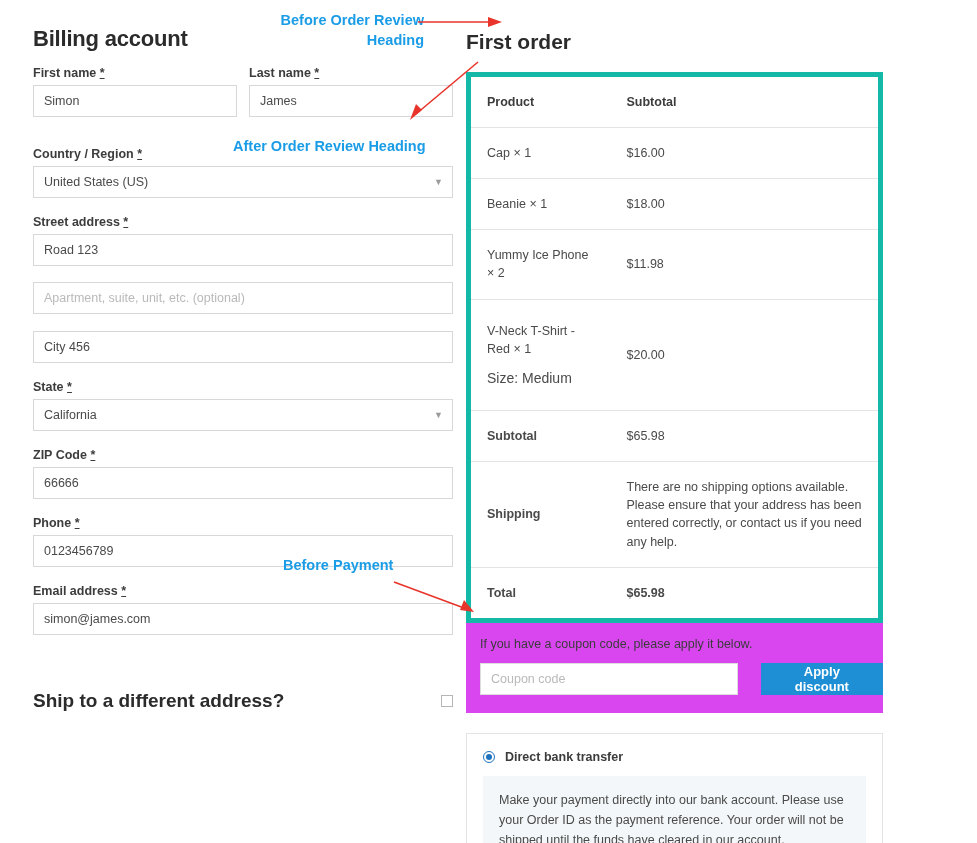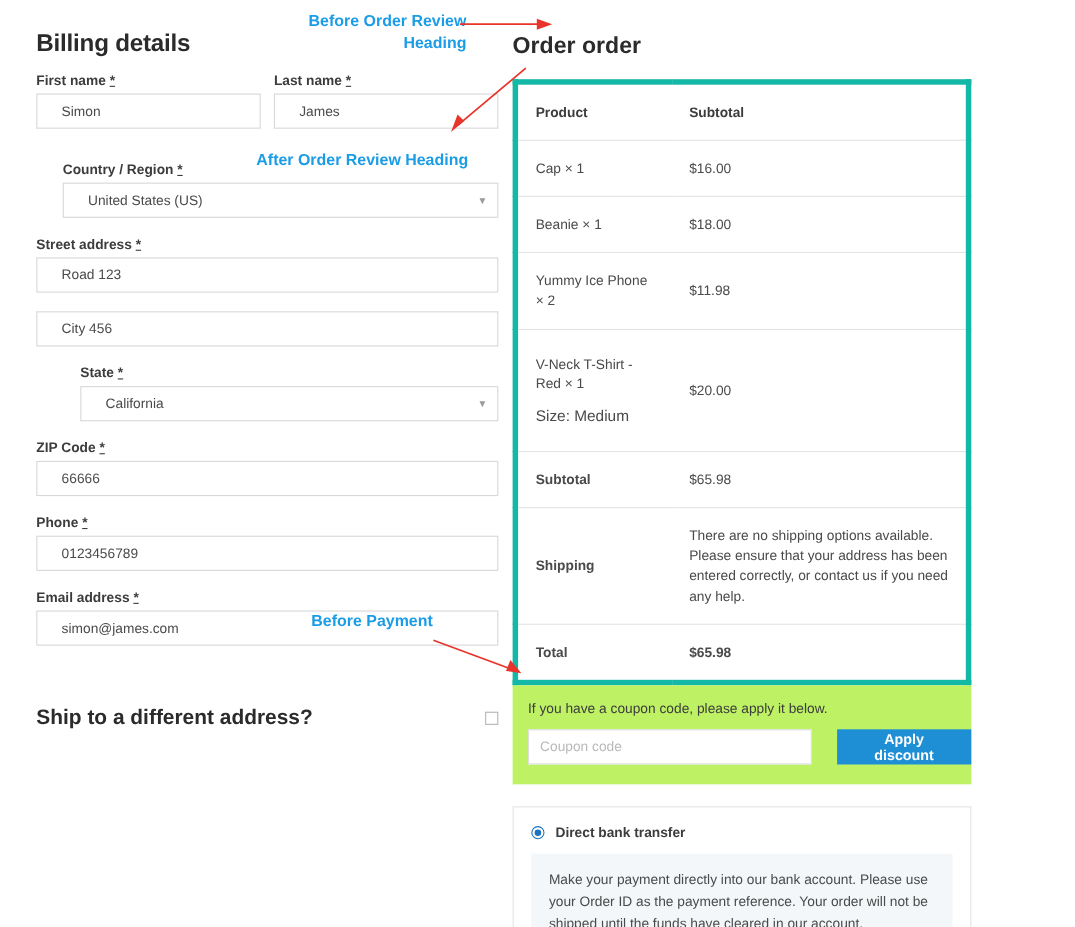--- a/index.html
+++ b/index.html
@@ -44,21 +44,21 @@
     text-decoration: underline;
     font-weight: bold;
   }
   .inp {
     width: 100%;
     height: 32px;
     border: 1px solid #d8d8d8;
     background: #fff;
     font-size: 12.5px;
     color: #4a4a4a;
-    padding: 0 22px;
+    padding: 0 10px;
     font-family: "Liberation Sans", sans-serif;
     outline: none;
   }
   .inp::placeholder { color: #b9b9b9; }
   .row2 {
     display: flex;
     gap: 12px;
   }
   .row2 > div { flex: 1; }
   .fgroup { margin-bottom: 13px; }
@@ -133,21 +133,21 @@
     margin-top: 10px;
     color: #4a4a4a;
     font-size: 14px;
   }
   .bold-cell { font-weight: bold; color: #3c3c3c; }
   .shipping-note { line-height: 1.55; }
 
   
   .coupon-box {
     width: 417px;
-    background: #bef264;
+    background: #d946ef;
     padding: 14px 0 18px 14px;
     margin-top: 0;
   }
   .coupon-text {
     font-size: 12.5px;
     color: #3c3c3c;
     margin-bottom: 12px;
   }
   .coupon-row { display: flex; align-items: stretch; gap: 12px; }
   .coupon-input {
@@ -228,52 +228,55 @@
     line-height: 1.35;
   }
   .arrow-svg { position: absolute; overflow: visible; }
 </style>
 </head>
 <body>
 
 <div class="page">
 
   <div class="billing">
-    <h2 class="section-title">Billing details</h2>
+    <h2 class="section-title">Billing account</h2>
 
     <div class="row2">
       <div class="fgroup">
         <label class="field-label"><span>First name</span> <span class="req">*</span></label>
         <input class="inp" value="Simon" style="">
       </div>
       <div class="fgroup">
         <label class="field-label"><span>Last name</span> <span class="req">*</span></label>
         <input class="inp" value="James" style="">
       </div>
     </div>
 
-    <div class="fgroup" style="margin-top:17px;margin-left:24px;">
+    <div class="fgroup" style="margin-top:17px;">
       <label class="field-label"><span>Country / Region</span> <span class="req">*</span></label>
       <div class="selectwrap">
         <input class="inp" value="United States (US)" style="">
         <span class="chev">▼</span>
       </div>
     </div>
 
     <div class="fgroup" style="margin-top:17px;">
       <label class="field-label"><span>Street address</span> <span class="req">*</span></label>
       <input class="inp" value="Road 123" style="">
     </div>
 
+    <div class="fgroup" style="margin-top:16px;">
+      <input class="inp" placeholder="Apartment, suite, unit, etc. (optional)" style="">
+    </div>
 
     <div class="fgroup" style="margin-top:17px;">
       <input class="inp" value="City 456" style="">
     </div>
 
-    <div class="fgroup" style="margin-top:17px;margin-left:40px;">
+    <div class="fgroup" style="margin-top:17px;">
       <label class="field-label"><span>State</span> <span class="req">*</span></label>
       <div class="selectwrap">
         <input class="inp" value="California" style="">
         <span class="chev">▼</span>
       </div>
     </div>
 
     <div class="fgroup" style="margin-top:17px;">
       <label class="field-label"><span>ZIP Code</span> <span class="req">*</span></label>
       <input class="inp" value="66666" style="">
@@ -289,21 +292,21 @@
       <input class="inp" value="simon@james.com" style="">
     </div>
 
     <div class="ship-row">
       <h3 class="ship-title">Ship to a different address?</h3>
       <span class="ship-check"></span>
     </div>
   </div>
 
   <div class="order">
-    <h2 class="order-title">Order order</h2>
+    <h2 class="order-title">First order</h2>
 
     <table class="order-table">
       <thead>
         <tr>
           <th class="col-name">Product</th>
           <th>Subtotal</th>
         </tr>
       </thead>
       <tbody>
         <tr>

